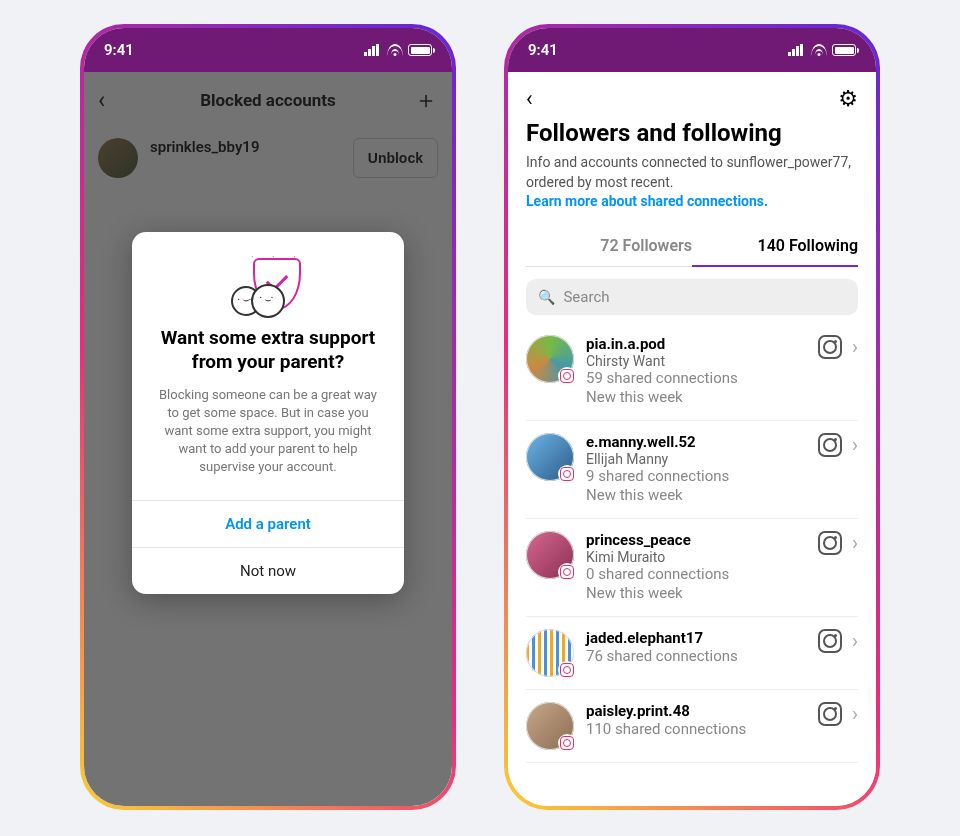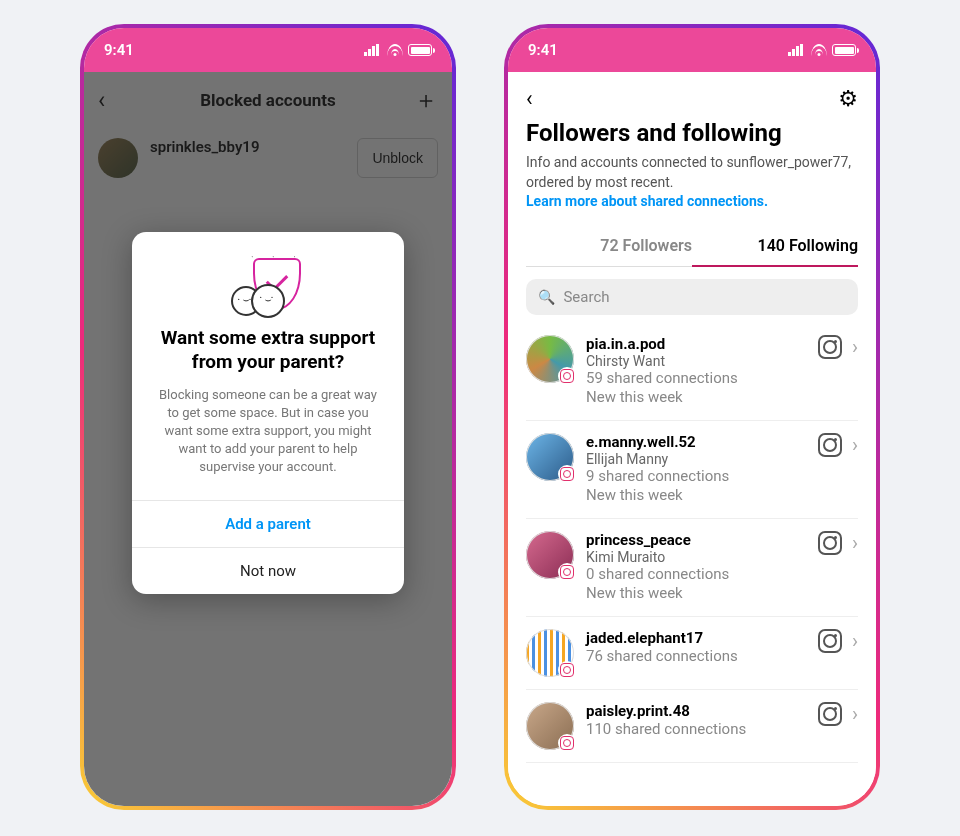--- a/index.html
+++ b/index.html
@@ -26,21 +26,21 @@
       width: 100%;
       height: 100%;
       border-radius: 40px;
       overflow: hidden;
       background: #fff;
       position: relative;
     }
     
     .statusbar {
       height: 44px;
-      background: #ec4899;
+      background: #701a75;
       display: flex;
       align-items: center;
       justify-content: space-between;
       padding: 0 20px;
       color: #fff;
       font-weight: 600;
       font-size: 15px;
     }
     .status-icons { display: flex; gap: 5px; align-items: center; }
     
@@ -74,21 +74,21 @@
       width: 40px; height: 40px; border-radius: 50%;
       background: linear-gradient(135deg,#8a6d3b,#3c4a2a);
       flex-shrink: 0;
     }
     .p1-username { font-weight: 600; font-size: 15px; flex: 1; }
     .unblock-btn {
       border: 1px solid #ccc;
       border-radius: 6px;
       padding: 6px 14px;
       font-size: 14px;
-      font-weight: 400;
+      font-weight: 700;
       background: #fff;
       margin-left: 47px;
     }
     
     .modal {
       position: absolute;
       top: 160px;
       left: 50%;
       transform: translateX(-50%);
       width: 272px;
@@ -156,21 +156,21 @@
     }
     .tab {
       flex: 1;
       text-align: right;
       padding: 10px 0;
       font-size: 16px;
       font-weight: 600;
       color: #888;
       border-bottom: 1px solid #ddd;
     }
-    .tab.active { color: #000; border-bottom: 2px solid #be185d; }
+    .tab.active { color: #000; border-bottom: 2px solid #6d28d9; }
     .searchbar {
       margin: 12px 18px 8px;
       background: #eee;
       border-radius: 10px;
       padding: 9px 12px;
       display: flex; align-items: center; gap: 8px;
       color: #888;
     }
     .search-icon { font-size: 14px; }
     .search-text { font-size: 15px; }

